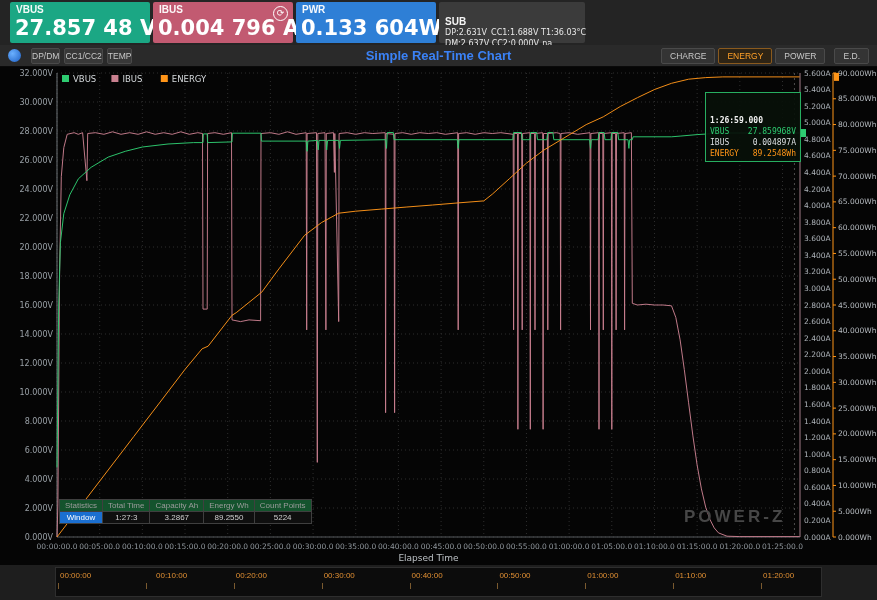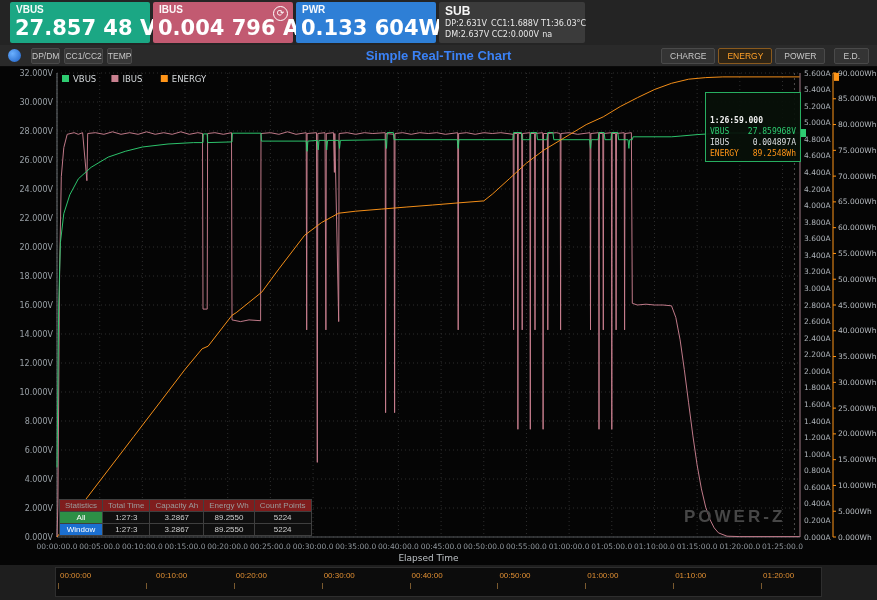--- a/index.html
+++ b/index.html
@@ -9,21 +9,21 @@
   .hdr{position:absolute;top:0;left:0;width:877px;height:45px;background:#242424;}
   .panel{position:absolute;top:2px;height:41px;width:140px;border-radius:2px;color:#fff;box-sizing:border-box;}
   .panel .plabel{font-size:10px;font-weight:bold;padding:2px 0 0 6px;opacity:.95;}
   .panel .pvalue{font-size:21px;font-weight:bold;padding:1px 0 0 5px;font-family:"DejaVu Sans",sans-serif;white-space:nowrap;}
   .panel.vbus{left:10px;background:#1ba784;}
   .panel.ibus{left:153px;background:#c25a71;}
   .panel.pwr{left:296px;background:#2e7fd6;}
   .panel.sub{left:439px;width:146px;background:#3b3b3b;}
   .circ-icon{position:absolute;right:5px;top:4px;width:13px;height:13px;border:1px solid #fff;border-radius:50%;
              font-size:9px;line-height:13px;text-align:center;color:#fff;cursor:pointer;}
-  .panel.sub .plabel{font-size:12px;padding-top:2px;}
+  .panel.sub .plabel{font-size:10px;padding-top:14px;}
   .subline{display:flex;padding-left:6px;font-size:8px;line-height:11px;color:#e8e8e8;font-family:"DejaVu Sans",sans-serif;}
   .subline span{display:inline-block;}
   .subline span:nth-child(1){width:48px;}
   .subline span:nth-child(2){width:52px;}
   .subline span:nth-child(3){width:44px;}
 
   
   .toolbar{position:absolute;top:45px;left:0;width:877px;height:22px;background:#2a2a2a;border-bottom:1px solid #0a0a0a;
            display:flex;align-items:center;box-sizing:border-box;}
   .logo{width:13px;height:13px;border-radius:50%;background:radial-gradient(circle at 35% 35%,#6ab0ff,#1d5fc4);
@@ -48,21 +48,21 @@
   .tt-time{color:#f0f0f0;text-align:left;font-weight:bold;margin-top:20px;}
   .tt-row{display:flex;justify-content:space-between;}
   .tt-row.c-vbus{color:#2ecc71;}
   .tt-row.c-ibus{color:#dcdfe3;}
   .tt-row.c-energy{color:#ff9518;}
 
   
   #stats{position:absolute;left:59px;top:432px;border-collapse:collapse;background:rgba(16,16,16,0.92);
          font-size:8px;color:#cfcfcf;}
   #stats th,#stats td{border:1px solid #3f3f3f;padding:1px 5px;font-weight:normal;text-align:center;white-space:nowrap;}
-  #stats th{color:#9b9b9b;background:#7f1d1d;}
+  #stats th{color:#9b9b9b;background:#14532d;}
   td.rname{color:#fff;font-weight:bold;}
   td.rname.all{background:#2d8f46;cursor:pointer;}
   td.rname.window{background:#1b6fd0;cursor:pointer;}
 
   #watermark{position:absolute;left:684px;top:440px;font-size:17px;font-weight:bold;letter-spacing:3px;color:#474747;}
 
   
   #navigator{position:absolute;left:55px;top:567px;width:765px;height:28px;background:#0c0c0c;
              border:1px solid #2e2e2e;border-radius:0;cursor:ew-resize;}
   .nav-label{position:absolute;top:3px;font-size:8px;color:#e08f33;white-space:nowrap;}
@@ -309,27 +309,20 @@
     <table id="stats">
       <tbody>
           <tr>
         <th>Statistics</th>
         <th>Total Time</th>
         <th>Capacity Ah</th>
         <th>Energy Wh</th>
         <th>Count Points</th>
       </tr>
       <tr>
-        <td class="rname all">All</td>
-        <td>1:27:3</td>
-        <td>3.2867</td>
-        <td>89.2550</td>
-        <td>5224</td>
-      </tr>
-      <tr>
         <td class="rname window">Window</td>
         <td>1:27:3</td>
         <td>3.2867</td>
         <td>89.2550</td>
         <td>5224</td>
       </tr>
     </tbody>
       </table>
 
     <div id="watermark">POWER-Z</div>

